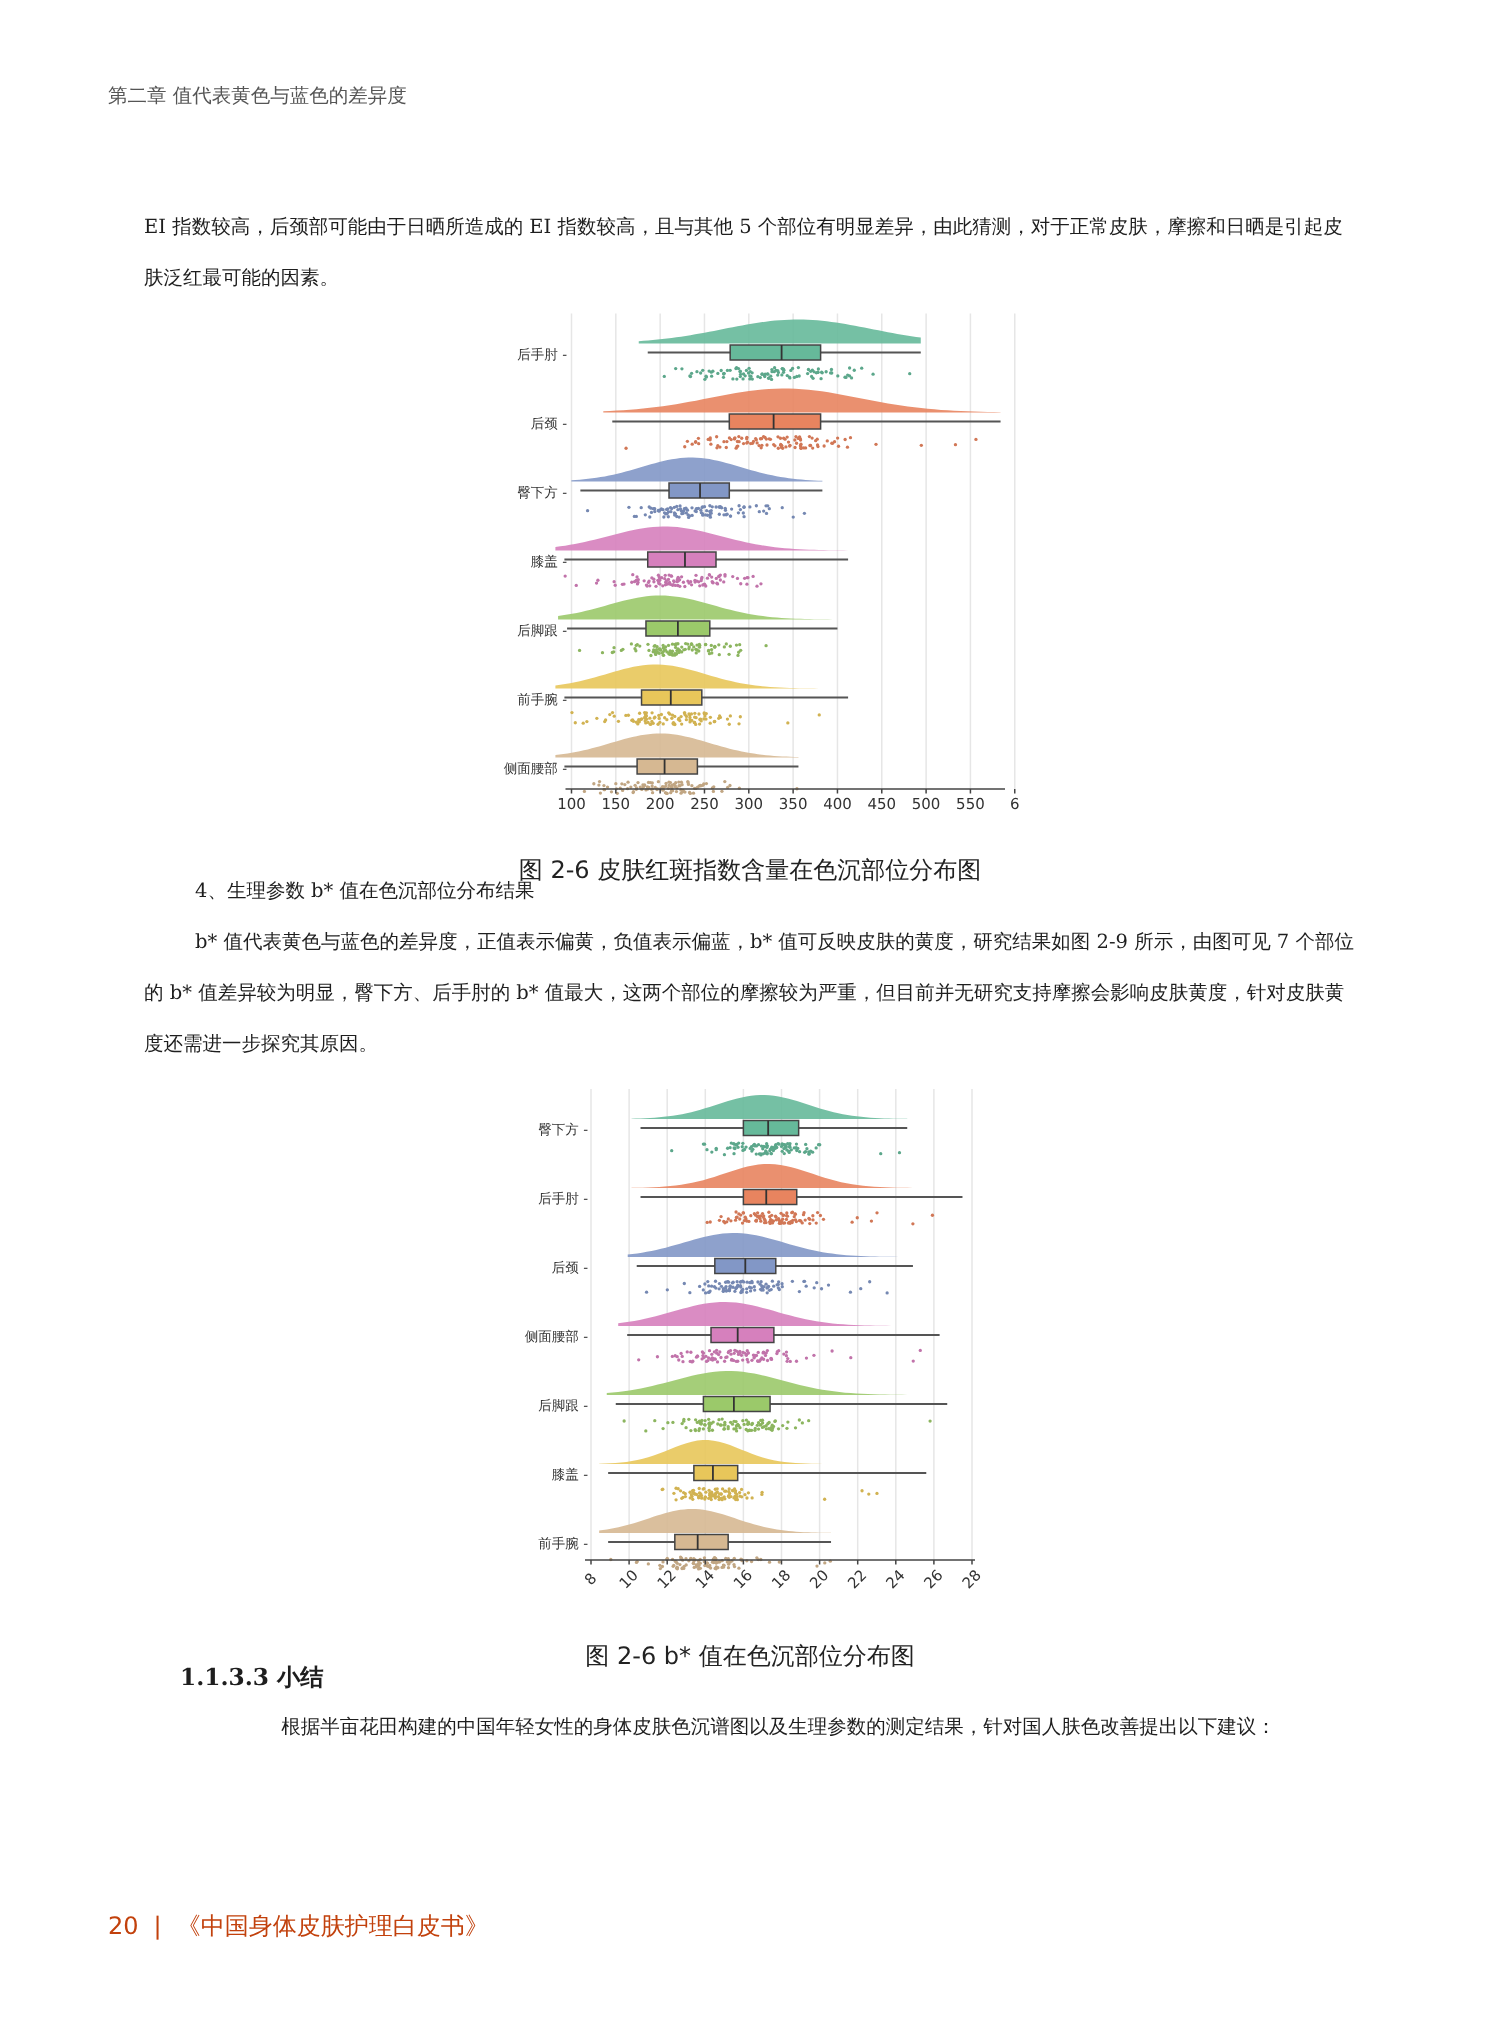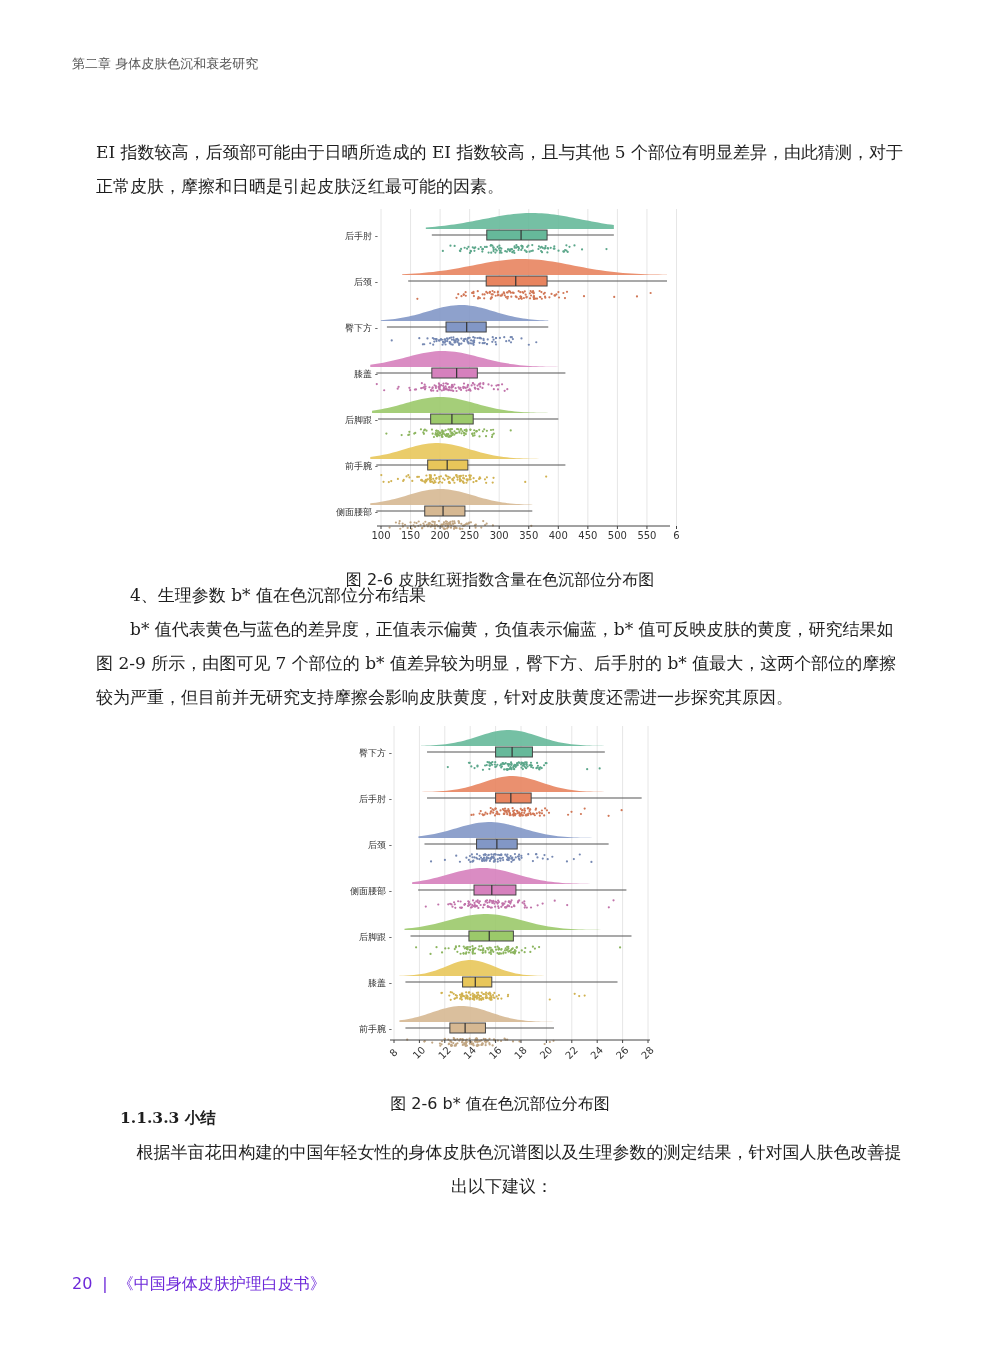--- a/index.html
+++ b/index.html
@@ -1,34 +1,34 @@
 <!DOCTYPE html>
 <html><head>
 <meta charset="utf-8">
 <style>
   html, body { margin: 0; padding: 0; background: #ffffff; }
   body { width: 1000px; height: 1356px; position: relative; overflow: hidden;
          font-family: "DejaVu Serif", "Liberation Serif", serif; color: #222; }
   .running-head { position: absolute; left: 72px; top: 55px; font-size: 13px; color: #555;
                   font-family: "DejaVu Sans", "Liberation Sans", sans-serif; }
-  .para { position: absolute; left: 96px; width: 812px; font-size: 17px; line-height: 34px; color: #1e1e1e; }
+  .para { position: absolute; left: 96px; width: 812px; font-size: 13px; line-height: 34px; color: #1e1e1e; }
   .para.indent { text-indent: 34px; }
   .heading { position: absolute; left: 120px; font-size: 15.5px; font-weight: bold; color: #1e1e1e; }
   .caption { position: absolute; left: 0; width: 1000px; text-align: center; font-size: 16px; color: #222;
              font-family: "DejaVu Sans", "Liberation Sans", sans-serif; margin-top: 20px; }
   .chart { position: absolute; }
   .chart svg text { font-family: "DejaVu Sans", "Liberation Sans", sans-serif; }
-  .footer { position: absolute; left: 72px; top: 1274px; font-size: 16px; color: #6d28d9;
+  .footer { position: absolute; left: 72px; top: 1274px; font-size: 16px; color: #c2410c;
             font-family: "DejaVu Sans", "Liberation Sans", sans-serif; }
   .footer .sep { margin: 0 10px; }
 </style>
 </head>
 <body>
 
-<div class="running-head">第二章 身体皮肤色沉和衰老研究</div>
+<div class="running-head">第二章 值代表黄色与蓝色的差异度</div>
 
 <div class="para" style="top:135px;">EI 指数较高，后颈部可能由于日晒所造成的 EI 指数较高，且与其他 5 个部位有明显差异，由此猜测，对于正常皮肤，摩擦和日晒是引起皮肤泛红最可能的因素。</div>
 
 <div class="chart" style="left:330px; top:205px;">
   <svg id="chart1" width="350" height="340">
       <line x1="51" x2="51" y1="4" y2="321" stroke="#e6e6e6" stroke-width="1"></line>
       <line x1="80.55" x2="80.55" y1="4" y2="321" stroke="#e6e6e6" stroke-width="1"></line>
       <line x1="110.1" x2="110.1" y1="4" y2="321" stroke="#e6e6e6" stroke-width="1"></line>
       <line x1="139.64999999999998" x2="139.64999999999998" y1="4" y2="321" stroke="#e6e6e6" stroke-width="1"></line>
       <line x1="169.2" x2="169.2" y1="4" y2="321" stroke="#e6e6e6" stroke-width="1"></line>

